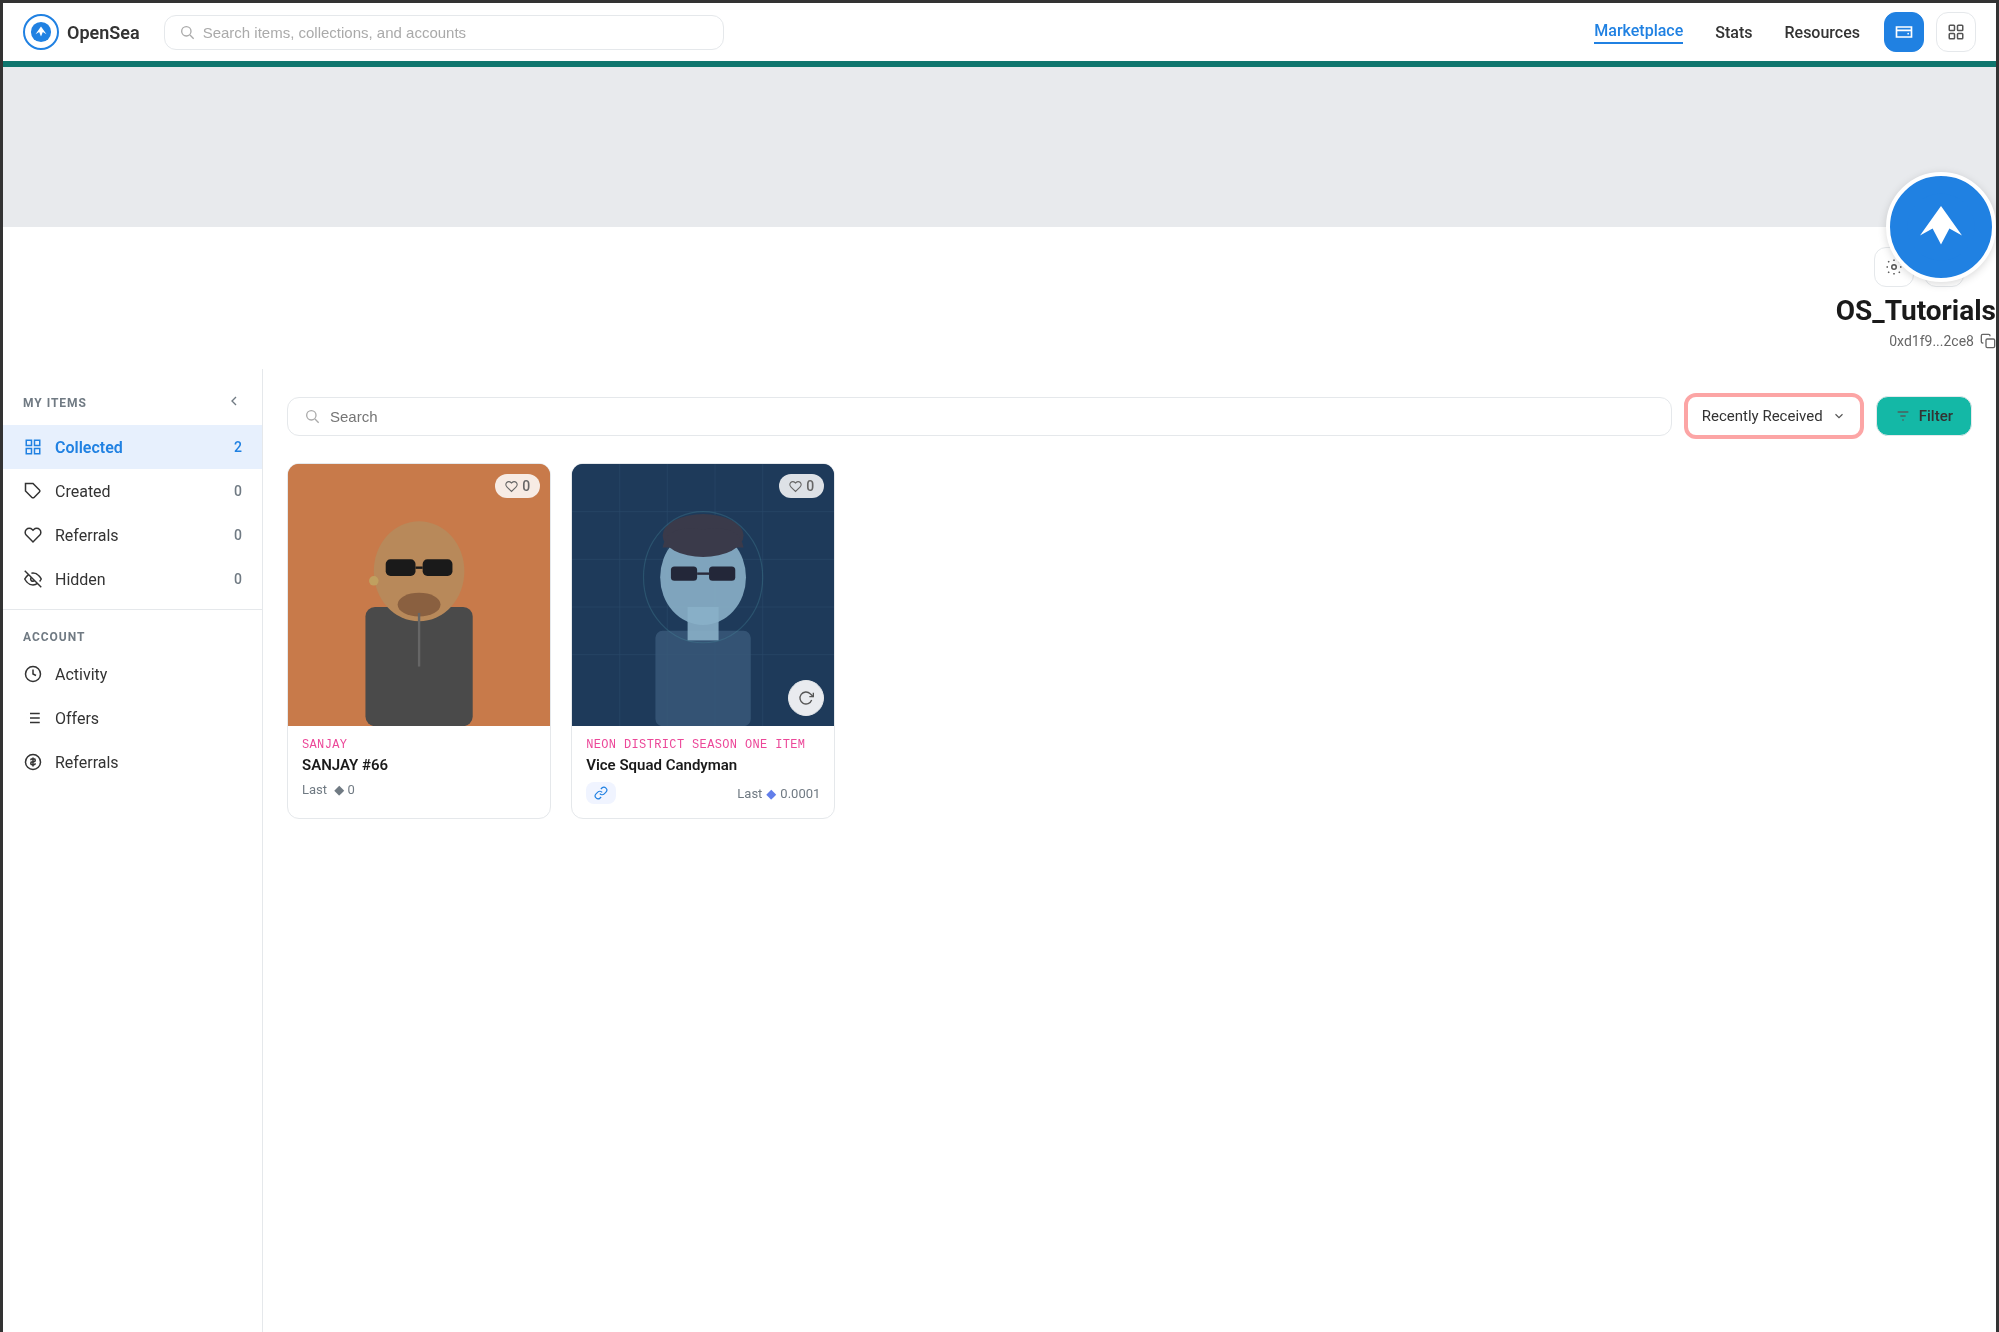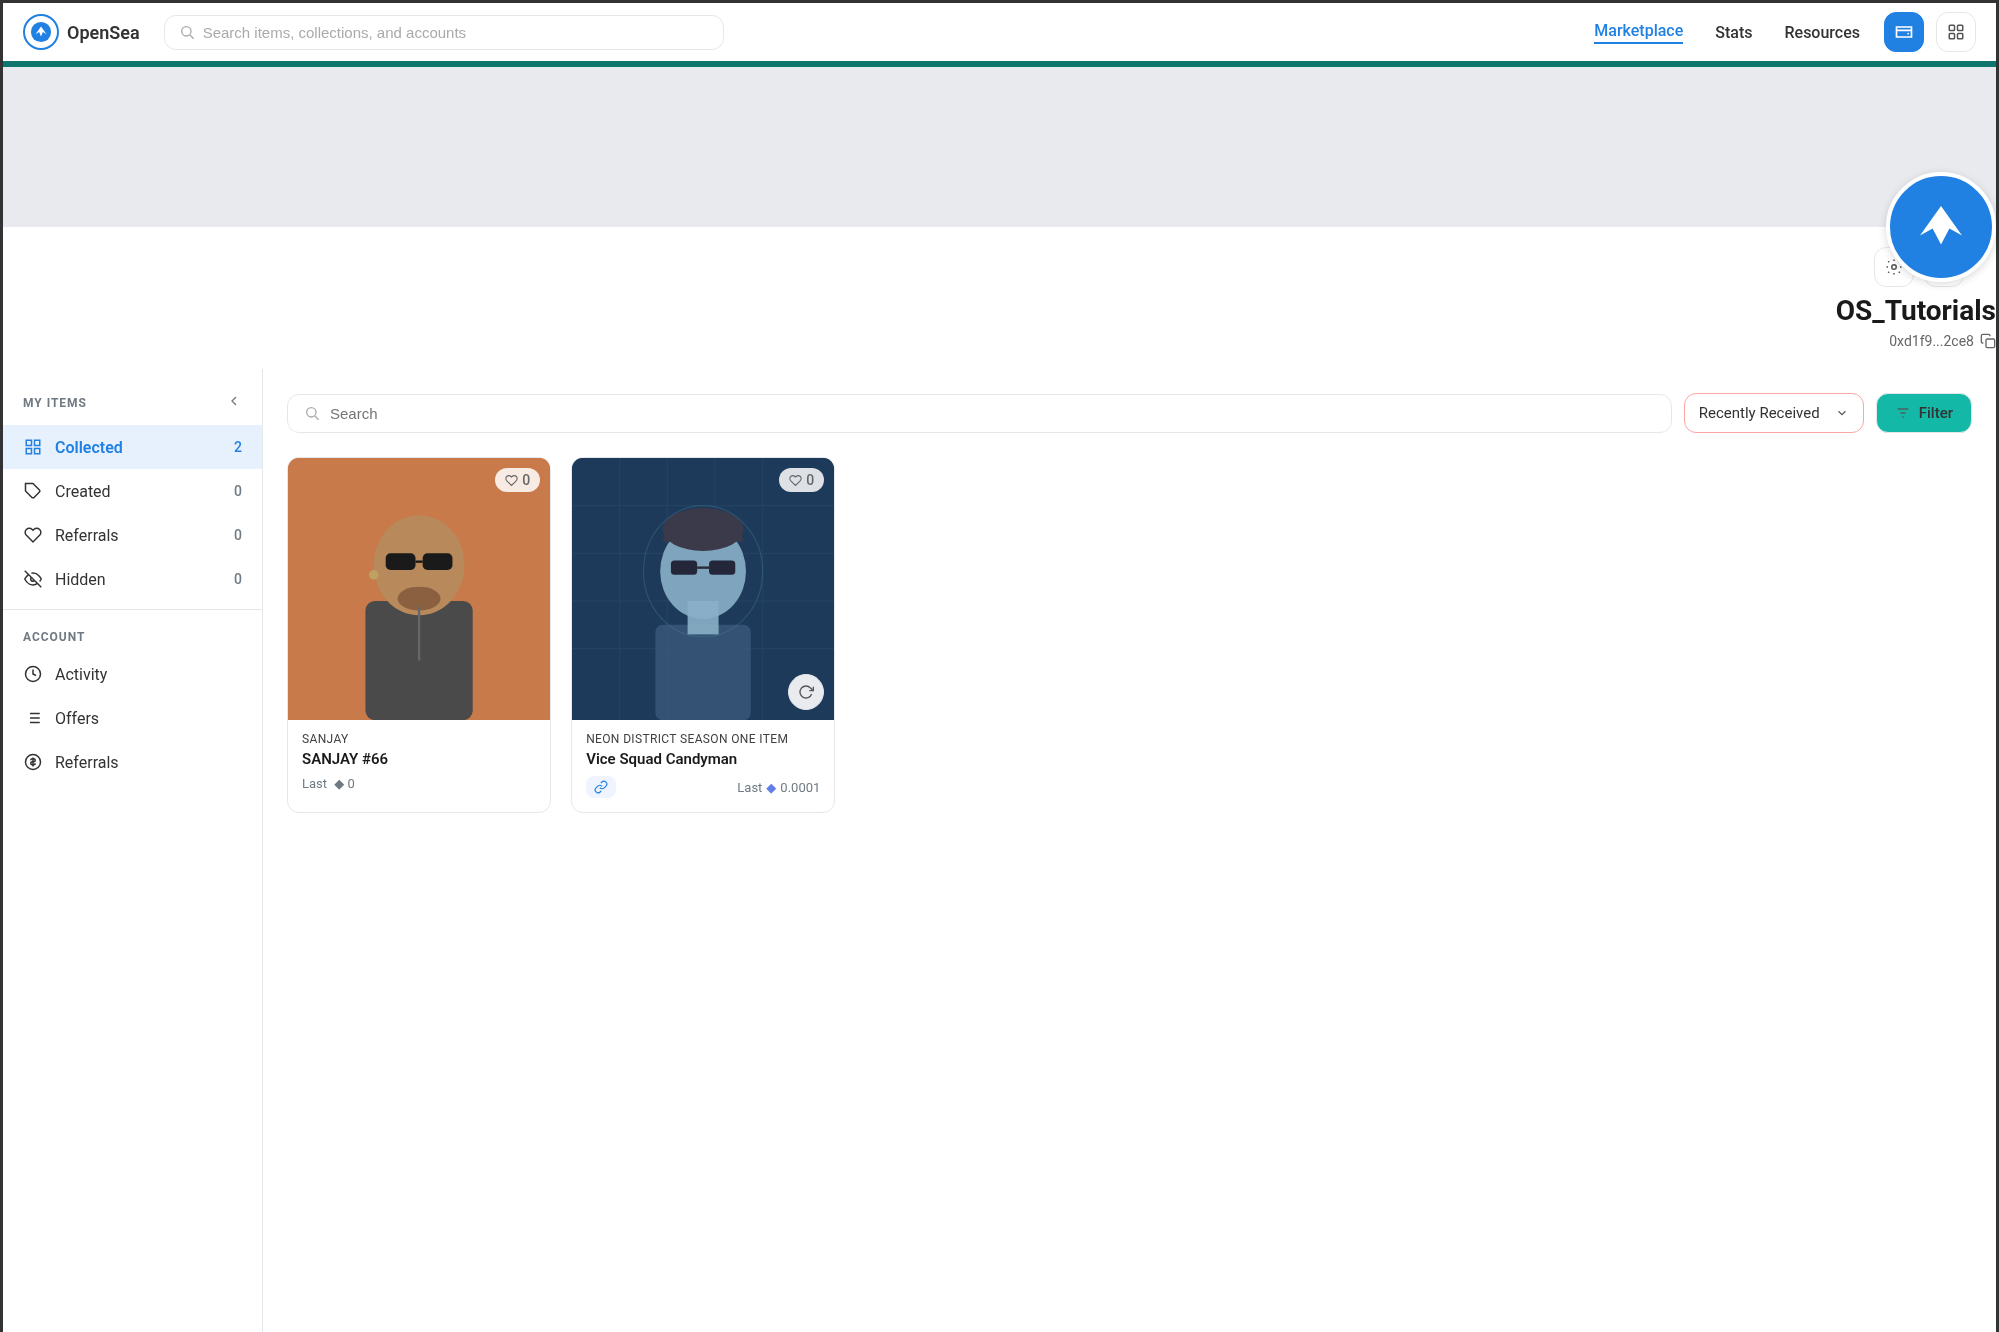--- a/index.html
+++ b/index.html
@@ -277,21 +277,21 @@
     .content-search input {
       border: none;
       outline: none;
       flex: 1;
       font-size: 15px;
       color: #333;
     }
     .sort-dropdown {
       display: flex;
       align-items: center;
-      border: 1px solid #fca5a5;
+      border: 4px solid #fca5a5;
       border-radius: 12px;
       padding: 10px 14px;
       gap: 8px;
       cursor: pointer;
       background: #fff;
       font-size: 15px;
       color: #333;
       min-width: 180px;
     }
     .filter-btn {
@@ -356,24 +356,25 @@
       align-items: center;
       justify-content: center;
       cursor: pointer;
       border: 1px solid #e5e8eb;
     }
     .nft-card-body {
       padding: 12px 14px 14px;
     }
     .nft-collection-name {
       font-size: 12px;
-      color: #404040;
+      color: #ec4899;
       margin-bottom: 4px;
       text-transform: uppercase;
       letter-spacing: 0.03em;
+      font-family: Liberation Mono, monospace;
     }
     .nft-item-name {
       font-size: 15px;
       font-weight: 600;
       color: #1a1a1a;
       margin-bottom: 8px;
     }
     .nft-card-footer {
       display: flex;
       align-items: center;

